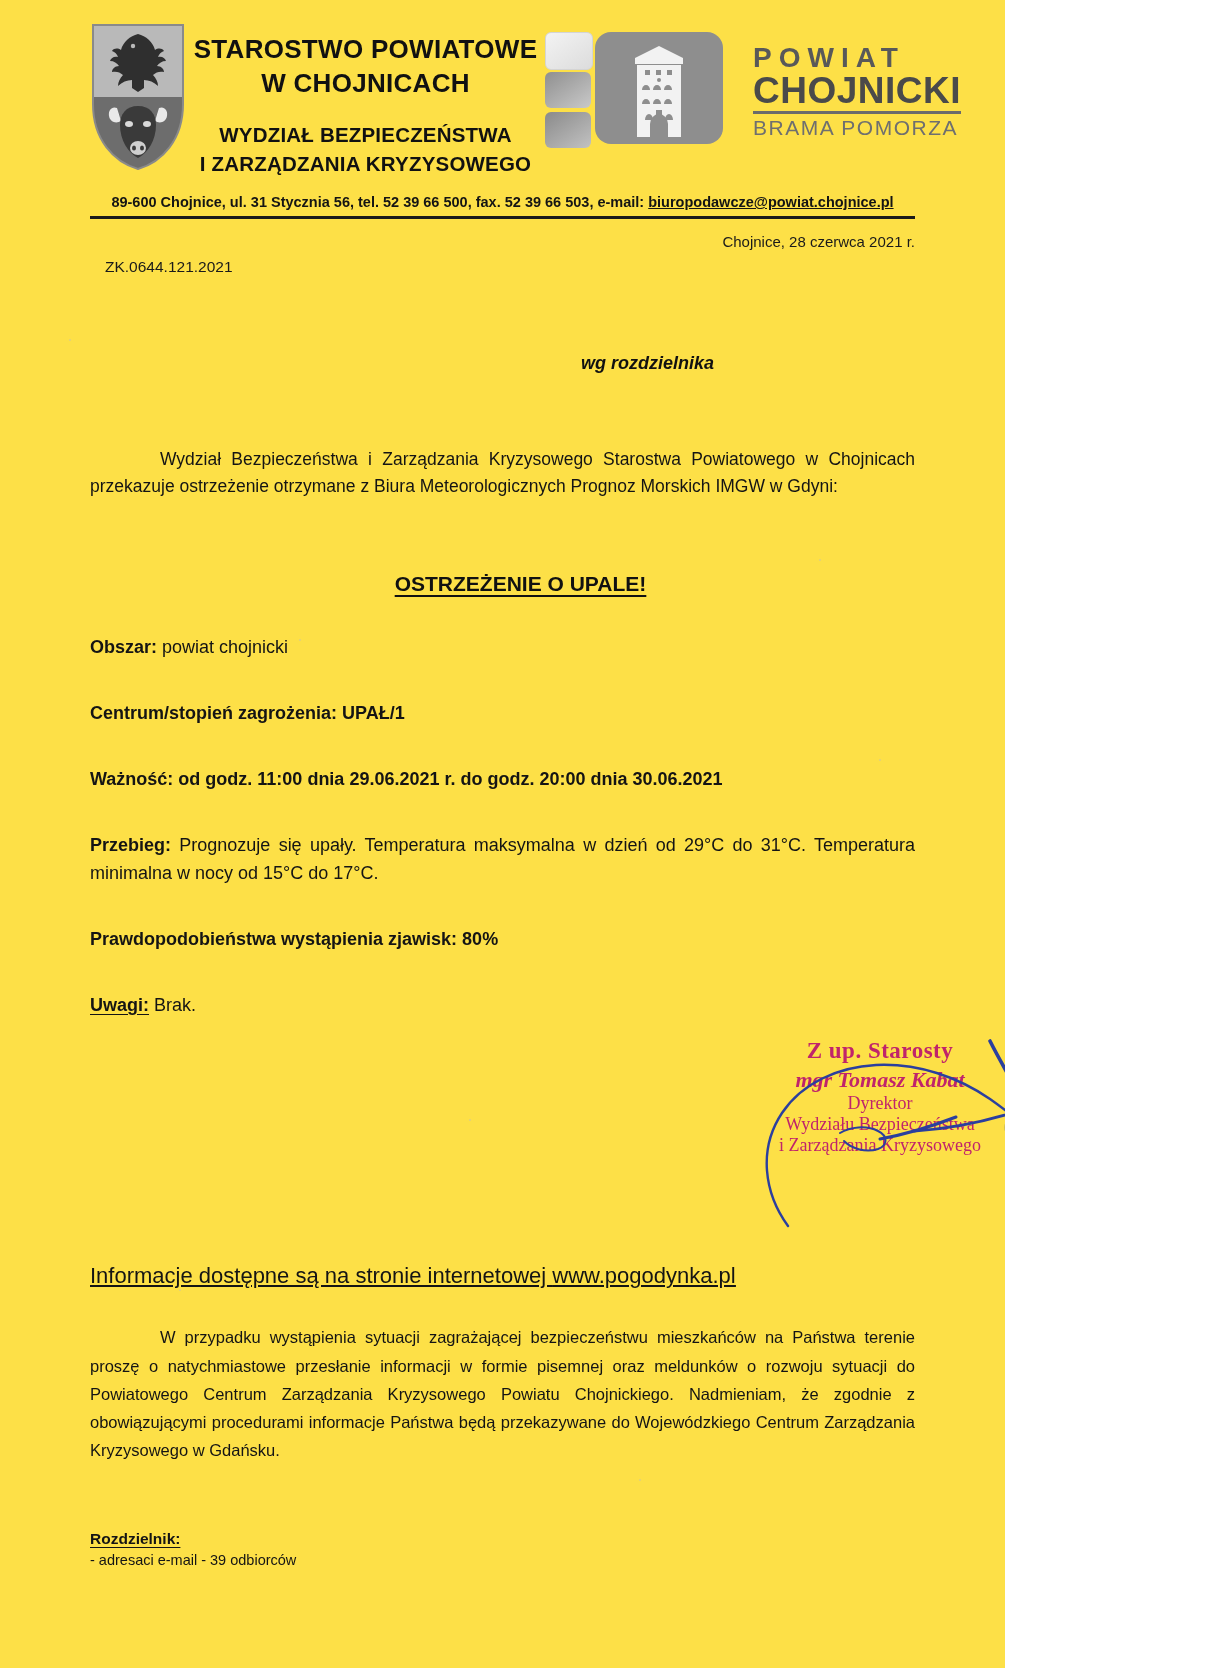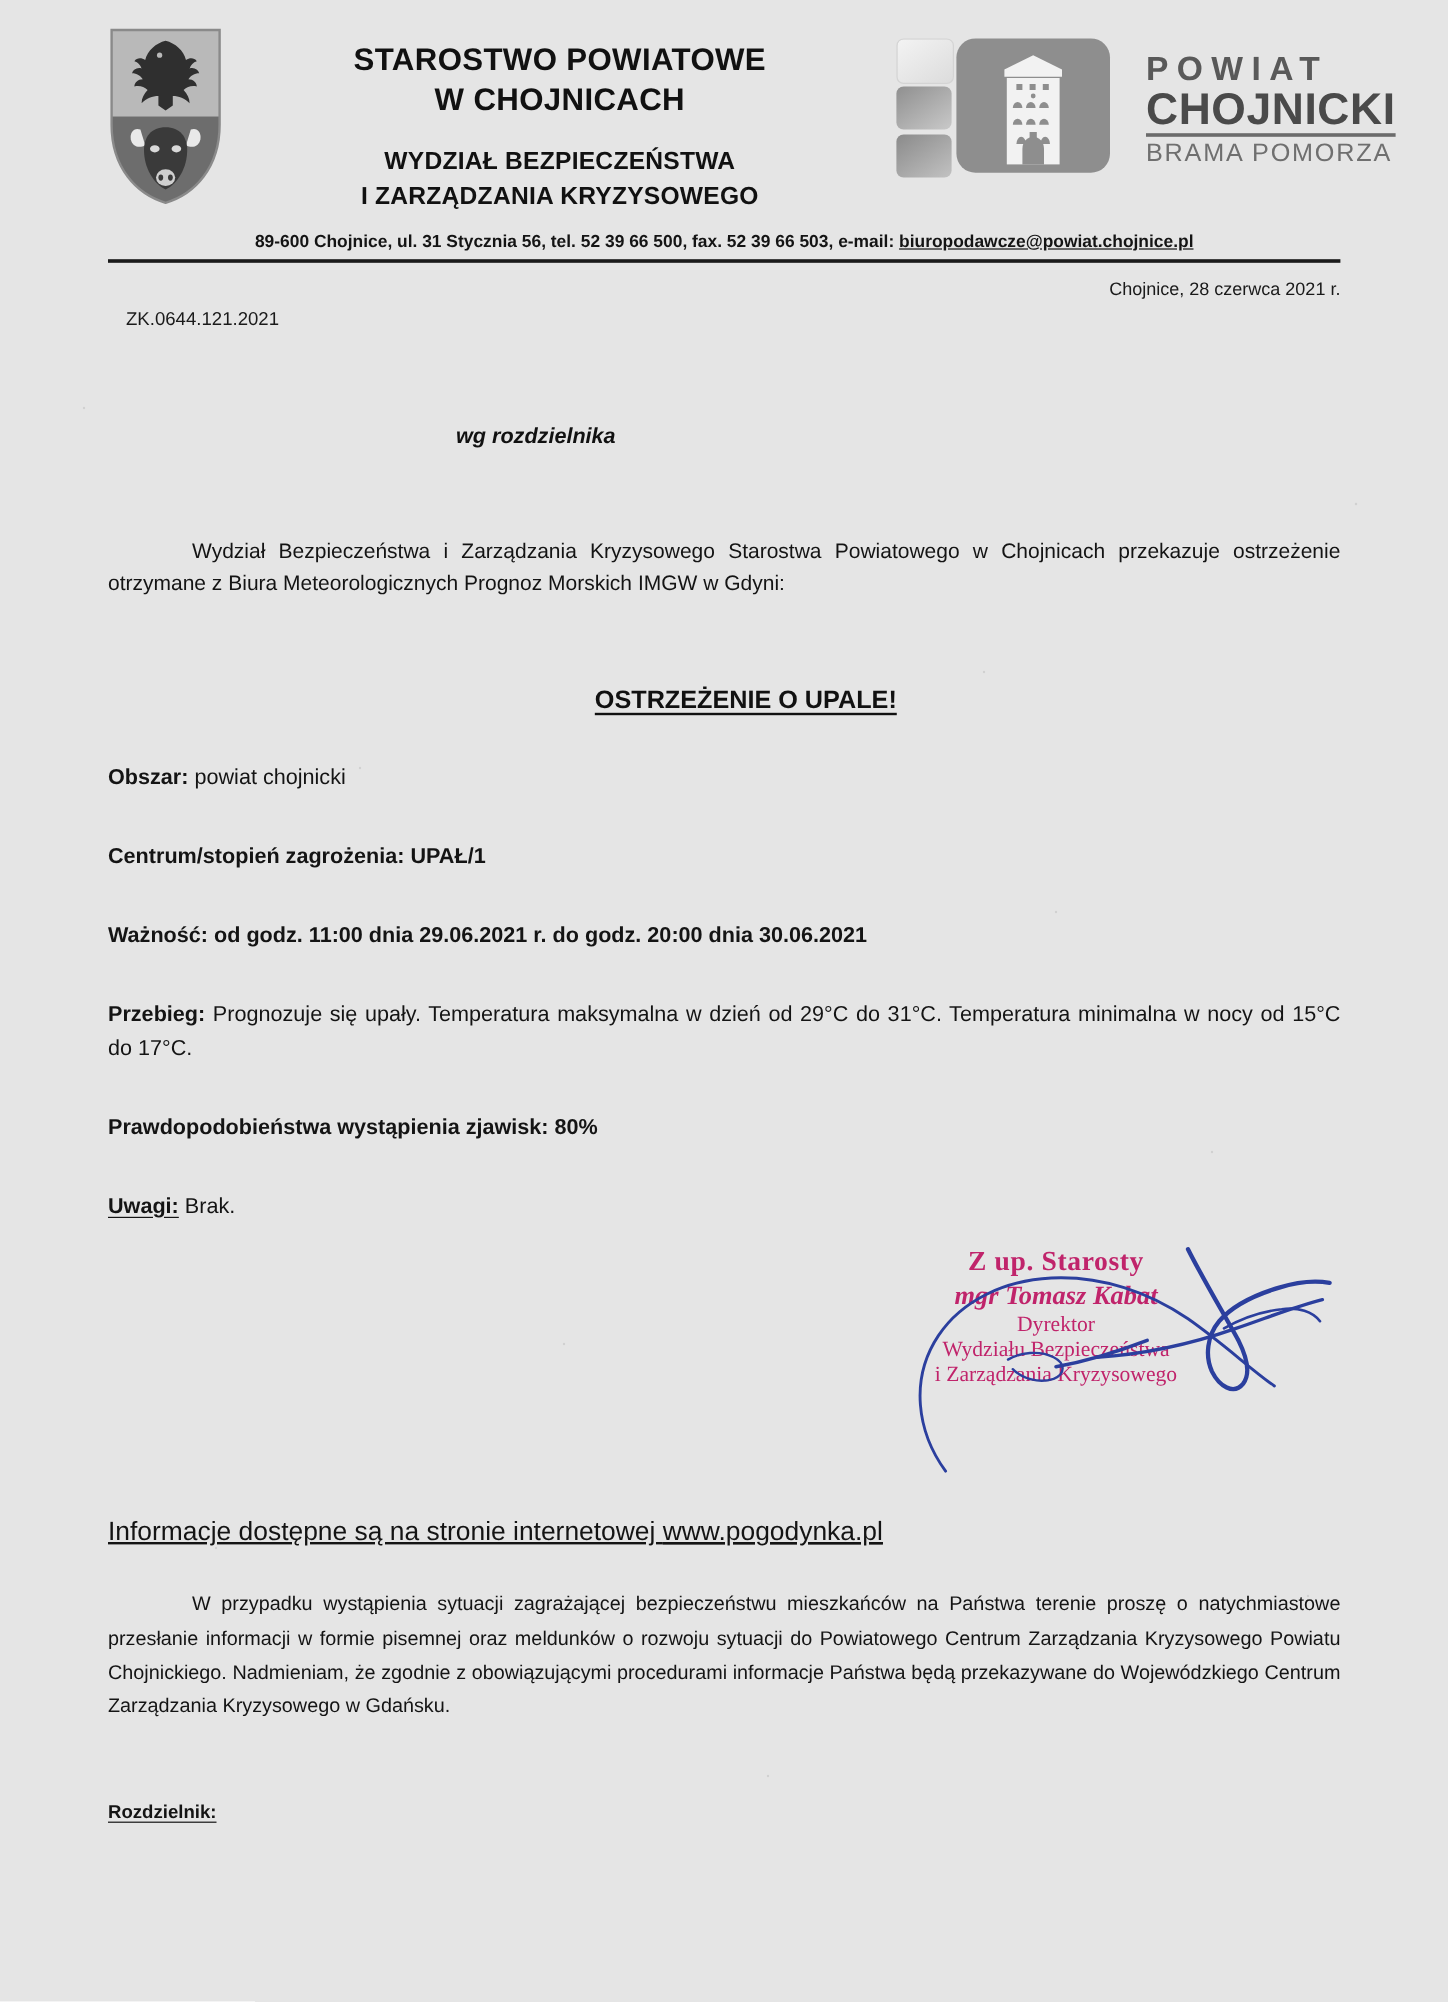--- a/index.html
+++ b/index.html
@@ -6,23 +6,23 @@
     margin: 0;
     padding: 0;
     background: #ffffff;
   }
   body {
     font-family: "Liberation Sans", sans-serif;
     color: #111111;
   }
   .page {
     position: relative;
-    width: 1207px;
+    width: 1005px;
     height: 1668px;
-    background: #e5e5e5;
+    background: #fde047;
     overflow: hidden;
   }
 
   
   .header {
     position: relative;
     display: flex;
     align-items: flex-start;
     padding: 18px 90px 0 90px;
     height: 190px;
@@ -151,21 +151,21 @@
     color: #1a1a1a;
   }
 
   
   .content {
     padding: 0 90px;
     position: relative;
   }
   .addressee {
     margin-top: 62px;
-    text-align: left;
+    text-align: center;
     padding-left: 290px;
     font-size: 18px;
     font-style: italic;
     font-weight: bold;
     color: #111;
   }
   .intro {
     margin-top: 72px;
     font-size: 17.5px;
     line-height: 1.55;
@@ -412,20 +412,21 @@
     </div>
 
     <div class="footer-link">
       <span>Informacje dostępne są na stronie internetowej </span><span class="u">www.pogodynka.pl</span>
     </div>
 
     <div class="closing">W przypadku wystąpienia sytuacji zagrażającej bezpieczeństwu mieszkańców na Państwa terenie proszę o natychmiastowe przesłanie informacji w formie pisemnej oraz meldunków o rozwoju sytuacji do Powiatowego Centrum Zarządzania Kryzysowego Powiatu Chojnickiego. Nadmieniam, że zgodnie z obowiązującymi procedurami informacje Państwa będą przekazywane do Wojewódzkiego Centrum Zarządzania Kryzysowego w Gdańsku.</div>
 
     <div class="dist">
       <div class="title">Rozdzielnik:</div>
+      <div class="row">- adresaci e-mail -  39 odbiorców</div>
     </div>
 
   </div>
 
   <svg class="speckle" width="1207" height="1668">
     <g fill="#bdbdbd">
       <circle cx="70" cy="340" r="1"></circle>
         <circle cx="1130" cy="420" r="1"></circle>
       <circle cx="300" cy="640" r="1"></circle>
         <circle cx="880" cy="760" r="1"></circle>

